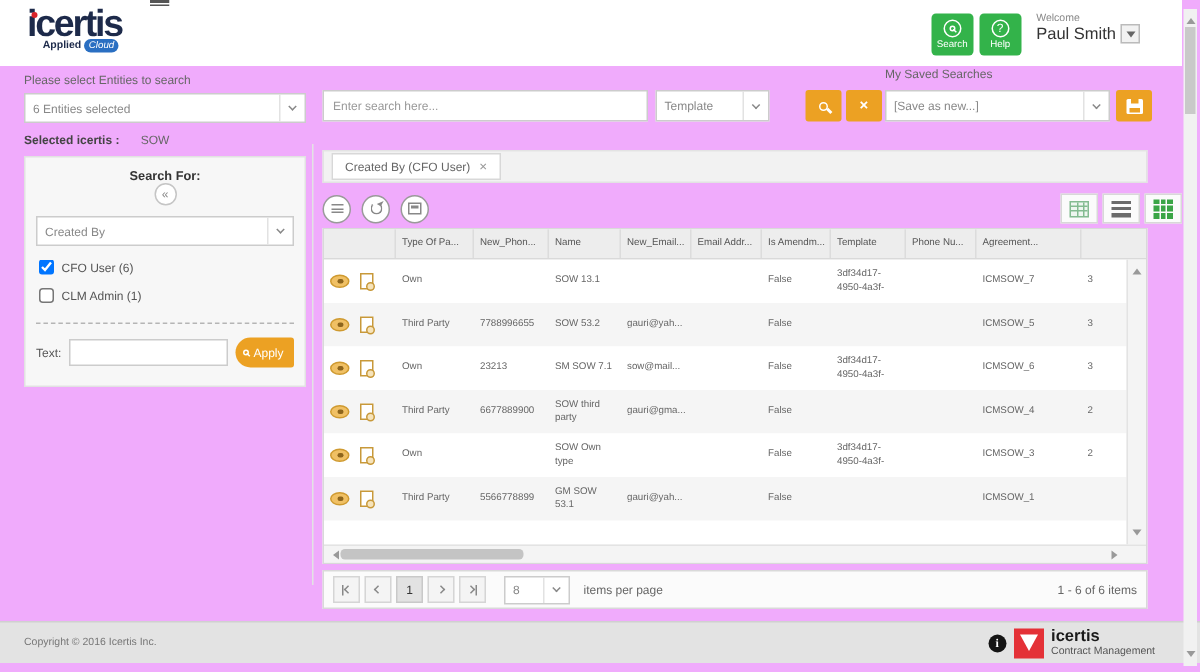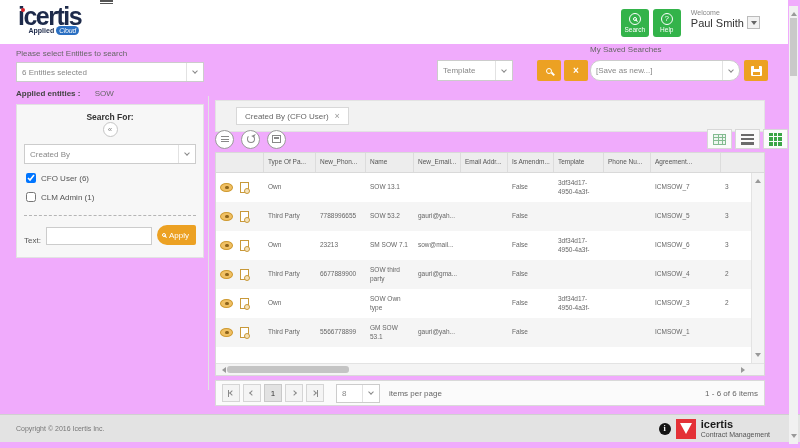--- a/index.html
+++ b/index.html
@@ -50,49 +50,49 @@
   .collapse-btn { width:15px; height:15px; border:1px solid #c5c5c5; border-radius:50%; background:#fff; color:#888;
                   font-size:8px; line-height:13px; text-align:center; cursor:pointer; }
   .facet { display:flex; align-items:center; gap:5px; margin:9px 2px 0; }
   .facet input { width:10px; height:10px; margin:0; cursor:pointer; }
   .facet-label { font-size:8px; color:#555; }
   .dashed { border-top:1px dashed #b5b5b5; margin:13px 0 9px; }
   .ck-head { display:flex; align-items:center; gap:4px; }
   .ck-title { font-size:8.5px; font-weight:bold; color:#444; }
   .help-circle { width:10px; height:10px; border:1px solid #bbb; border-radius:50%; color:#aaa; font-size:7px;
                  line-height:8px; text-align:center; }
-  .text-row { display:flex; align-items:flex-end; gap:5px; margin-top:9px; }
+  .text-row { display:flex; align-items:center; gap:5px; margin-top:9px; }
   .text-label { font-size:8px; color:#555; }
   .text-input { flex:1; min-width:0; height:18px; border:1px solid #ccc; font-size:8px; padding:0 3px; color:#555; }
   .apply-btn { height:20px; background:#eca123; border:none; border-radius:10px 2px 2px 10px; color:#fff; font-size:8px;
                display:flex; align-items:center; gap:3px; padding:0 7px 0 5px; cursor:pointer; font-family:inherit; }
   .mag-sm { width:4px; height:4px; border:1px solid #fff; border-radius:50%; position:relative; }
   .mag-sm::after { content:""; position:absolute; width:3px; height:1px; background:#fff; transform:rotate(45deg); right:-2.5px; bottom:-1px; }
 
   
   .main { position:absolute; top:44px; left:215px; width:573px; height:370px; }
   .search-input { position:absolute; top:16px; left:0; width:217px; height:21px; border:1px solid #ccc; font-size:8px;
                   padding:0 6px; color:#555; }
   .search-input::placeholder { color:#999; }
   .scope-dd { position:absolute; top:16px; left:222px; width:76px; height:21px; }
   .orange-btn { position:absolute; top:16px; width:24px; height:21px; background:#eca123; border:none; border-radius:2px;
                 color:#fff; display:flex; align-items:center; justify-content:center; cursor:pointer; }
   .search-btn { left:322px; }
   .clear-btn { left:349px; font-size:10px; font-weight:bold; }
   .mag-lg { width:6px; height:6px; border:1.5px solid #fff; border-radius:50%; position:relative; }
   .mag-lg::after { content:""; position:absolute; width:4px; height:1.5px; background:#fff; transform:rotate(45deg); right:-3.5px; bottom:-1.5px; }
   .saved-label { position:absolute; top:1px; left:375px; font-size:8px; color:#666; }
-  .saved-dd { position:absolute; top:16px; left:375px; width:150px; height:21px;border-radius:10px; }
+  .saved-dd { position:absolute; top:16px; left:375px; width:150px; height:21px; }
   .save-btn { left:529px; }
   .floppy { width:11px; height:10px; background:#fff; border-radius:1px; position:relative; }
   .floppy::before { content:""; position:absolute; top:0; left:3px; width:5px; height:3px; background:#eca123; }
   .floppy::after { content:""; position:absolute; bottom:1px; left:2px; width:7px; height:3px; background:#eca123; }
 
-  .chip-bar { position:absolute; top:56px; left:0; width:550px; height:32px; background:#f2f2f2; border:1px solid #e3e3e3;
-              display:flex; align-items:center; padding-left:20px; }
+  .chip-bar { position:absolute; top:56px; left:0; width:550px; height:22px; background:#f2f2f2; border:1px solid #e3e3e3;
+              display:flex; align-items:center; padding-left:5px; }
   .chip { height:18px; background:#fff; border:1px solid #d8d8d8; display:flex; align-items:center; gap:6px;
           padding:0 8px; font-size:8px; color:#666; }
   .chip-close { color:#999; font-size:9px; cursor:pointer; line-height:8px; }
 
   .toolbar { position:absolute; top:84px; left:0; width:573px; height:22px; display:flex; align-items:center; }
   .circle-btn { width:19px; height:19px; border:1px solid #9a9a9a; border-radius:50%; margin-right:7px; background:#fff;
                 display:flex; align-items:center; justify-content:center; cursor:pointer; }
   .ic-list i { display:block; width:8px; height:1px; background:#888; margin:1.5px 0; }
   .ic-refresh { width:8px; height:8px; border:1.2px solid #888; border-radius:50%; border-top-color:transparent; position:relative; }
   .ic-refresh::after { content:""; position:absolute; top:-3px; right:-1px; width:0; height:0;
@@ -219,21 +219,21 @@
 
   <div class="sidebar">
     <div class="side-label">Please select Entities to search</div>
     <div class="dropdown">
       <span class="dd-value">6 Entities selected</span>
       <span class="dd-caret">
           <span class="chev-down"></span>
         </span>
     </div>
     <div class="selected-row">
-      <span class="selected-label">Applied entities :</span>
+      <span class="selected-label">Selected icertis :</span>
       <span class="selected-value">SOW</span>
     </div>
     <div class="panel">
       <div class="panel-head">
         <span class="panel-title">Search For:</span>
         <span class="collapse-btn">«</span>
       </div>
       <div class="dropdown">
         <span class="dd-value">Created By</span>
         <span class="dd-caret">
@@ -254,20 +254,21 @@
         <input class="text-input" type="text" value="" style="">
         <button class="apply-btn">
           <span class="mag-sm"></span>
           <span>Apply</span>
         </button>
       </div>
     </div>
   </div>
 
   <div class="main">
+    <input class="search-input" type="text" placeholder="Enter search here..." style="">
     <div class="dropdown scope-dd">
       <span class="dd-value">Template</span>
       <span class="dd-caret">
           <span class="chev-down"></span>
         </span>
     </div>
     <button class="orange-btn search-btn">
         <span class="mag-lg"></span>
       </button>
     <button class="orange-btn clear-btn">×</button>

